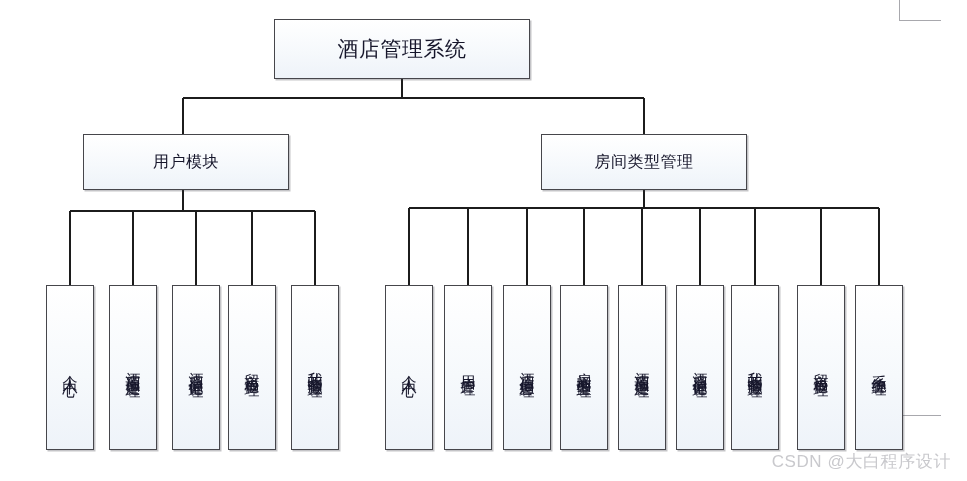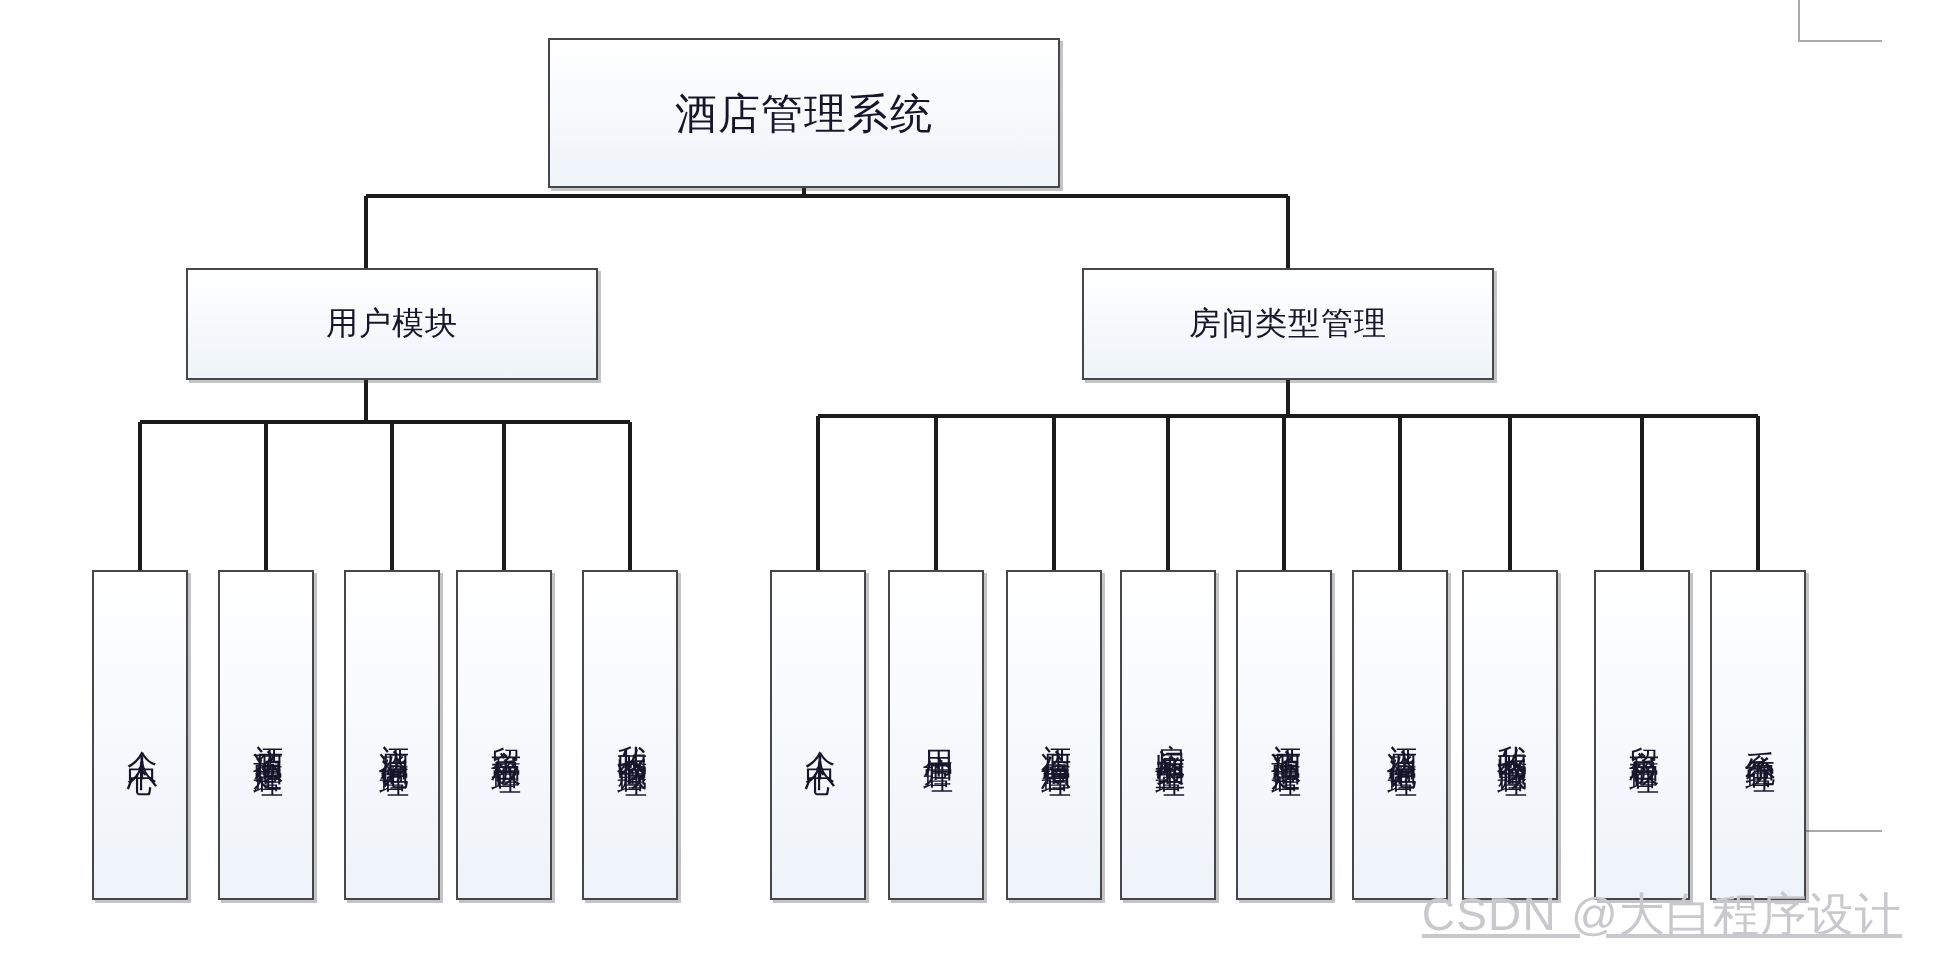--- a/index.html
+++ b/index.html
@@ -66,31 +66,31 @@
     align-items: center;
     justify-content: center;
     color: #16162b;
     letter-spacing: 0.5px;
   }
 
   .node-root {
     left: 274px;
     top: 19px;
     width: 256px;
-    height: 75px;
+    height: 60px;
     font-size: 21px;
   }
 
   .node-l2 {
     width: 206px;
     height: 56px;
     top: 134px;
     font-size: 16px;
   }
-  .node-l2.left  { left: 93px; }
+  .node-l2.left  { left: 83px; }
   .node-l2.right { left: 541px; }
 
   
   .node-leaf {
     top: 285px;
     width: 48px;
     height: 165px;
     font-size: 15px;
     align-items: center;
     justify-content: center;
@@ -104,26 +104,25 @@
     color: #16162b;
     text-align: center;
   }
 
   
   #watermark {
     position: absolute;
     right: 16px;
     bottom: 8px;
     font-family: "Liberation Sans", "DejaVu Sans", sans-serif;
-    font-size: 23px;
+    font-size: 17px;
     color: #c9c9cd;
     letter-spacing: 0.6px;
     white-space: nowrap;
     user-select: none;
-    text-decoration: underline;
   }
 </style>
 </head>
 <body>
 
 <div id="canvas">
 
   <svg id="connectors" viewBox="0 0 967 481" width="967" height="481">
 
     <line x1="402" y1="78" x2="402" y2="98"></line>

